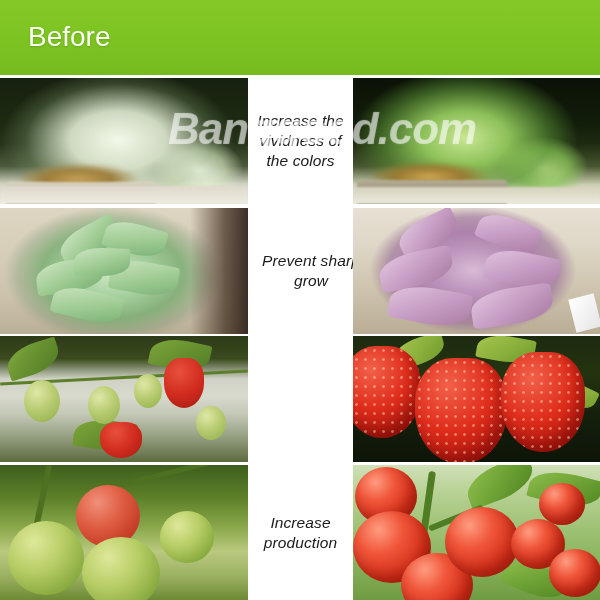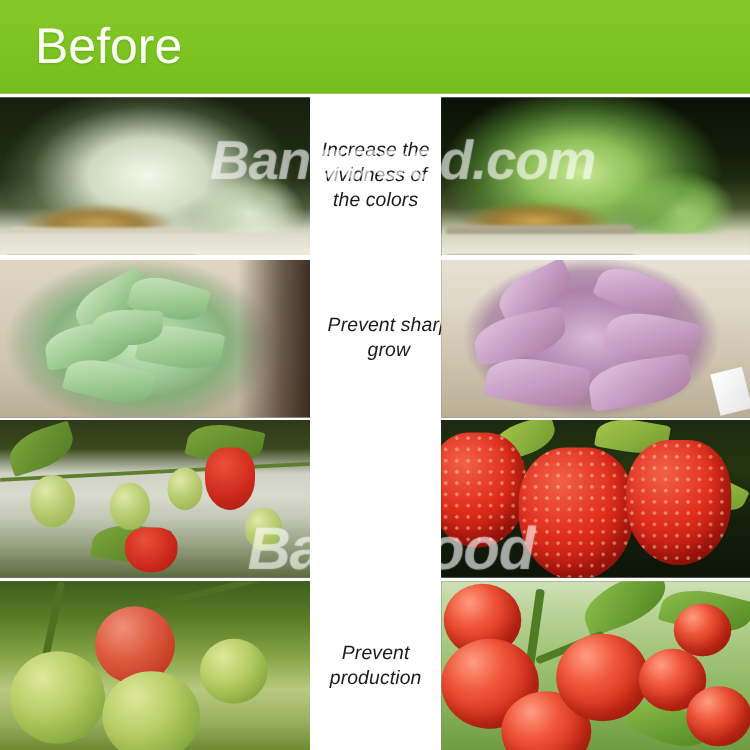--- a/index.html
+++ b/index.html
@@ -24,21 +24,21 @@
   #header {
     position: absolute;
     left: 0; top: 0;
     width: 600px; height: 75px;
     background: #7cc322;
     background: linear-gradient(180deg, #84c827 0%, #7cc322 55%, #74bb1e 100%);
   }
   .hdr-label {
     position: absolute;
     top: 14px;
-    font-size: 40px;
+    font-size: 28px;
     line-height: 46px;
     color: #fbfff3;
     letter-spacing: 0px;
     font-weight: 400;
     text-shadow: 0 1px 2px rgba(60,110,10,0.30);
     white-space: nowrap;
   }
   #hdr-before { left: 28px; }
   #hdr-after  { left: 455px; }
 
@@ -285,36 +285,35 @@
       <div class="vine" style="left:40px; top:0px;  width:6px;  height:60px; transform:rotate(12deg);"></div>
       <div class="vine" style="left:90px; top:10px; width:120px;height:5px;  transform:rotate(-14deg);"></div>
       <div class="rt" style="left:76px;  top:20px; width:64px; height:62px;"></div>
       <div class="gt" style="left:8px;   top:56px; width:76px; height:74px;"></div>
       <div class="gt" style="left:82px;  top:72px; width:78px; height:72px;"></div>
       <div class="gt" style="left:160px; top:46px; width:54px; height:52px;"></div>
     </div>
   </div>
 
   <div class="textcell" style="left:248px; top:465px; width:105px; height:135px;">
-    <div class="caption">Prevent production</div>
+    <div class="caption">Increase production</div>
   </div>
 
   <div class="cell" style="left:353px; top:465px; width:247px; height:135px;">
     <div class="photo p4r">
       <div class="lf" style="left:112px; top:0px;   width:70px; height:34px; transform:rotate(-20deg);"></div>
       <div class="lf" style="left:176px; top:8px;   width:72px; height:32px; transform:rotate(14deg);"></div>
       <div class="lf" style="left:150px; top:100px; width:64px; height:30px; transform:rotate(24deg);"></div>
       <div class="vine" style="left:70px; top:6px;  width:7px;  height:86px; transform:rotate(8deg);"></div>
       <div class="vine" style="left:74px; top:50px; width:58px; height:6px;  transform:rotate(-22deg);"></div>
       <div class="rt" style="left:2px;   top:2px;   width:62px; height:58px;"></div>
       <div class="rt" style="left:0px;   top:46px;  width:78px; height:72px;"></div>
       <div class="rt" style="left:48px;  top:88px;  width:72px; height:64px;"></div>
       <div class="rt" style="left:92px;  top:42px;  width:74px; height:70px;"></div>
       <div class="rt" style="left:158px; top:54px;  width:54px; height:50px;"></div>
       <div class="rt" style="left:196px; top:84px;  width:52px; height:48px;"></div>
       <div class="rt" style="left:186px; top:18px;  width:46px; height:42px;"></div>
     </div>
   </div>
 
   <div class="wm" id="wm-top">Banggood.com</div>
-  <div class="wm" id="wm-bot">Banggood</div>
 
 </div>
 
 </body></html>

